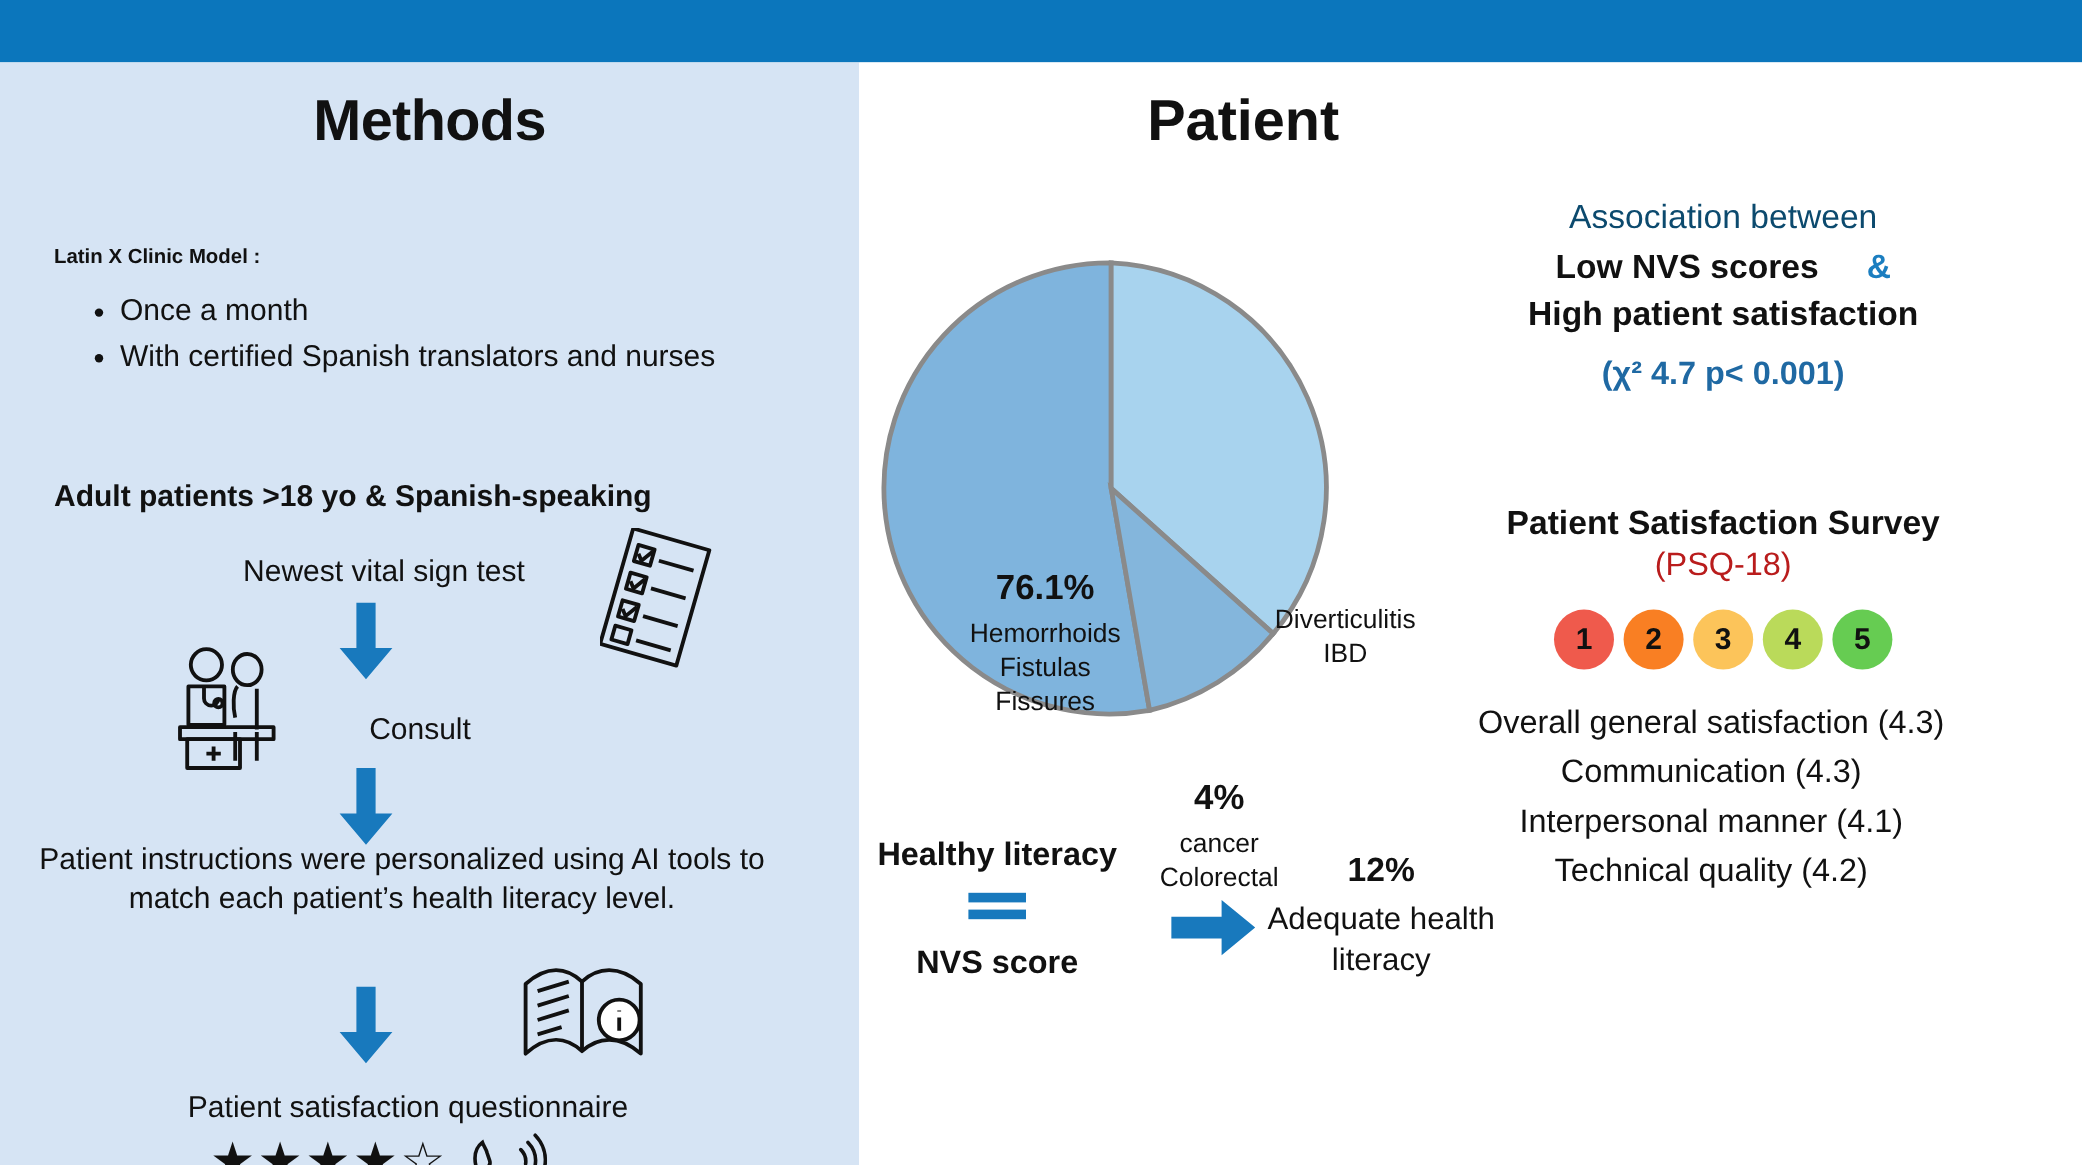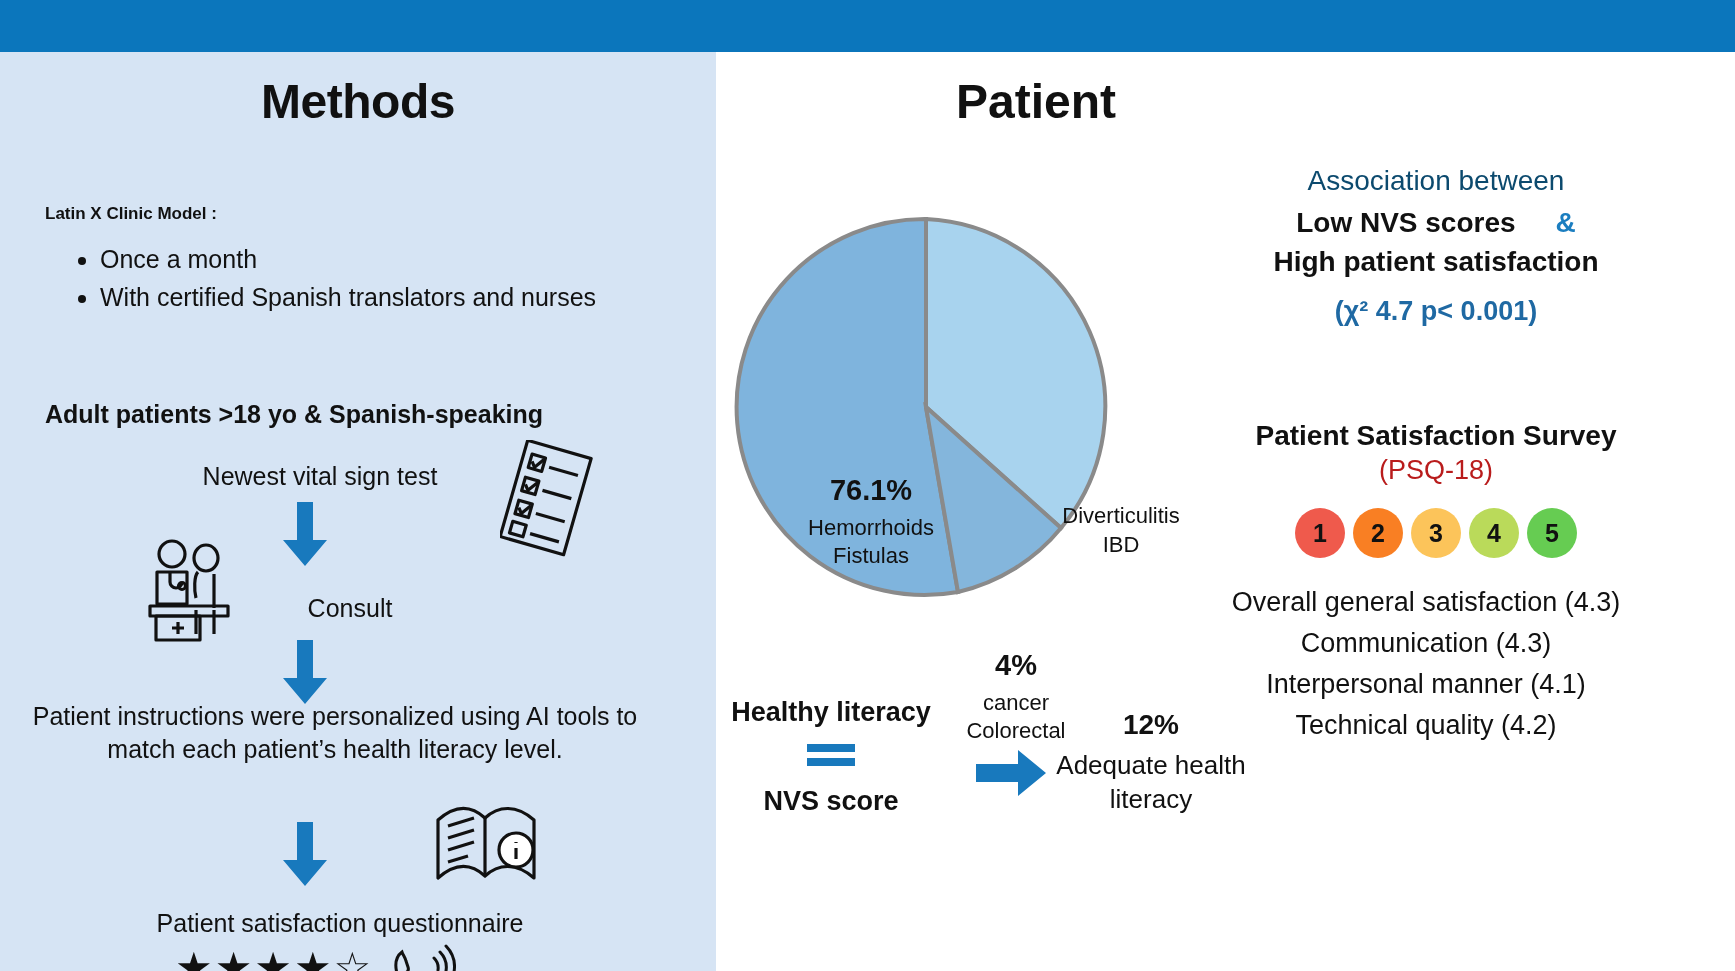--- a/index.html
+++ b/index.html
@@ -225,20 +225,21 @@
 
         <path d="M200 200 L200 12 A188 188 0 0 1 335 321 Z" fill="#a8d3ee" stroke="#8a8a8a" stroke-width="4"></path>
 
         <path d="M200 200 L335 321 A188 188 0 0 1 232 385 Z" fill="#84b6dc" stroke="#8a8a8a" stroke-width="4"></path>
       </svg>
 
       <div class="pie-label lbl-hemo">
         <span class="pl-pct">76.1%</span>
         <span class="pl-txt">Hemorrhoids</span>
         <span class="pl-txt">Fistulas</span>
+        <span class="pl-txt">Fissures</span>
       </div>
 
       <div class="pie-label lbl-div">
         <span class="pl-txt">Diverticulitis</span>
         <span class="pl-txt">IBD</span>
       </div>
 
       <div class="pie-label lbl-cancer">
         <span class="pl-pct">4%</span>
         <span class="pl-txt">cancer</span>

